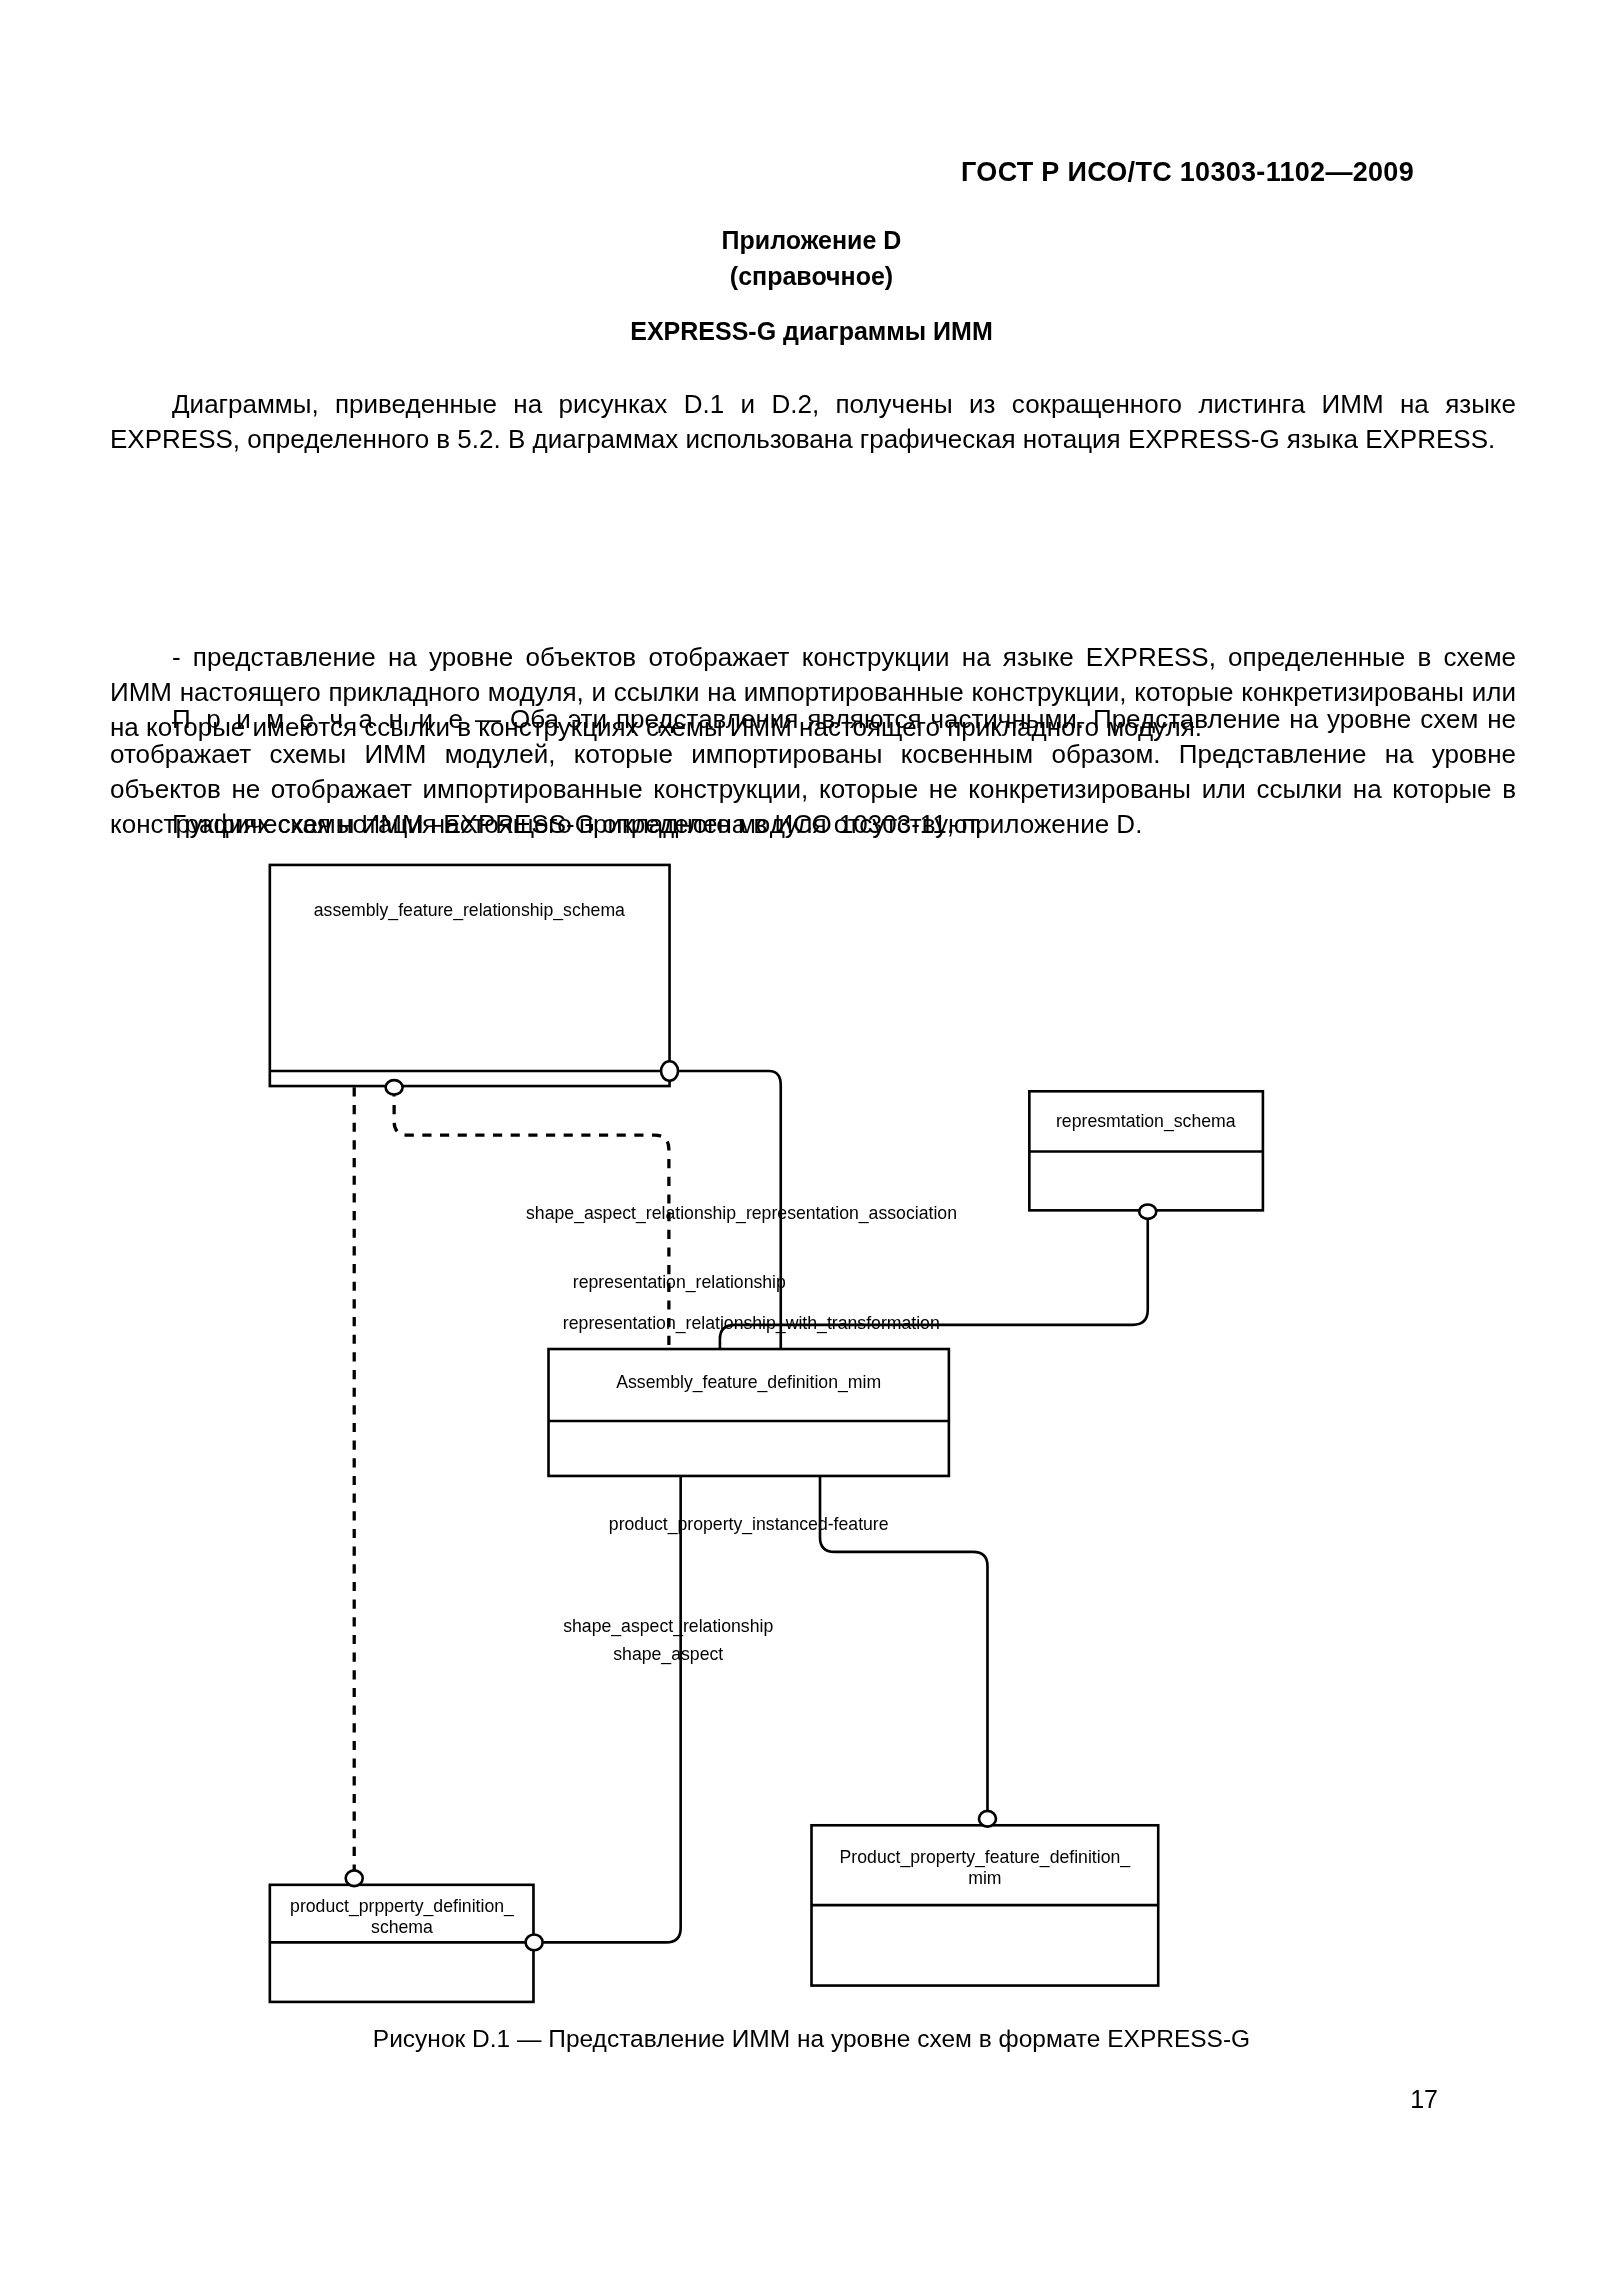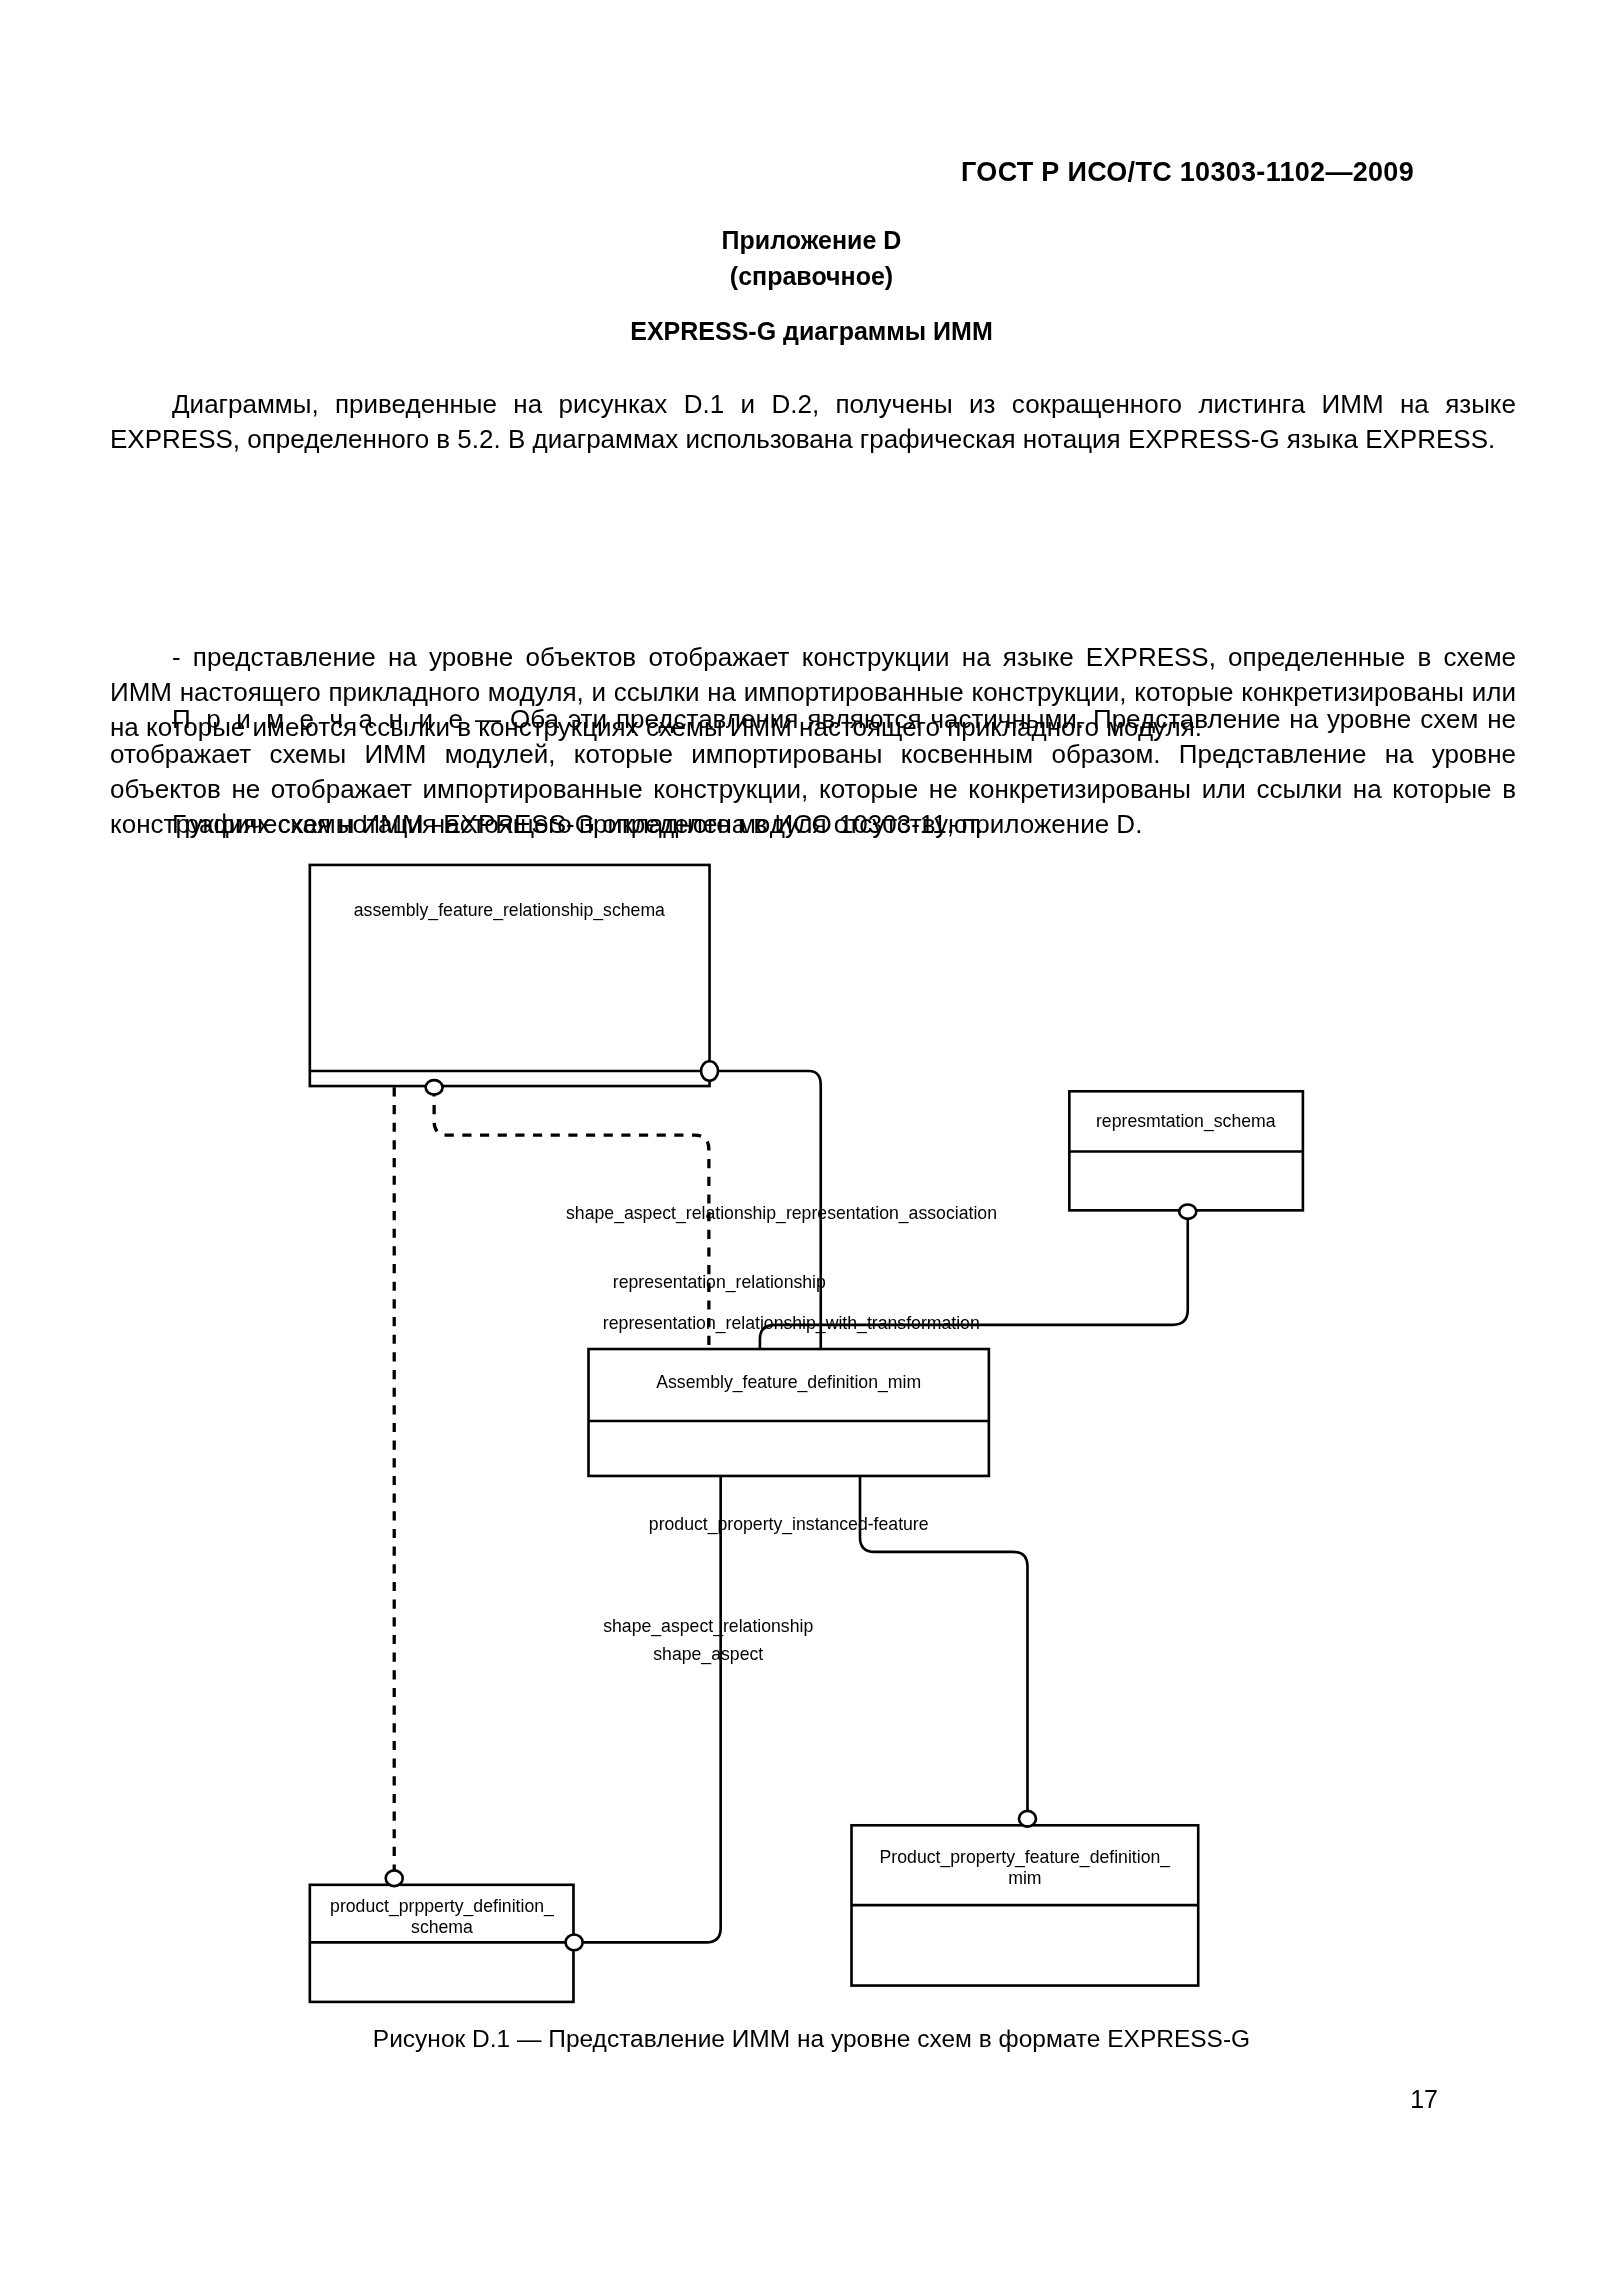--- a/index.html
+++ b/index.html
@@ -51,21 +51,21 @@
   #para-2    { top:458px; }
   #para-3    { top:493px; }
   #para-4    { top:597px;margin-top:43px; }
   #note-1    { top:702px; }
   #para-5    { top:807px; }
 
   
   .figure {
     position:absolute;
     left:0; top:844px;
-    width:1318px; height:1165px;margin-left:40px;
+    width:1318px; height:1165px;
   }
   .figure svg { display:block; }
 
   .fig-caption {
     position:absolute;
     left:0; right:0; top:2025px;
     text-align:center;
     font-size:24.5px;
   }
 

